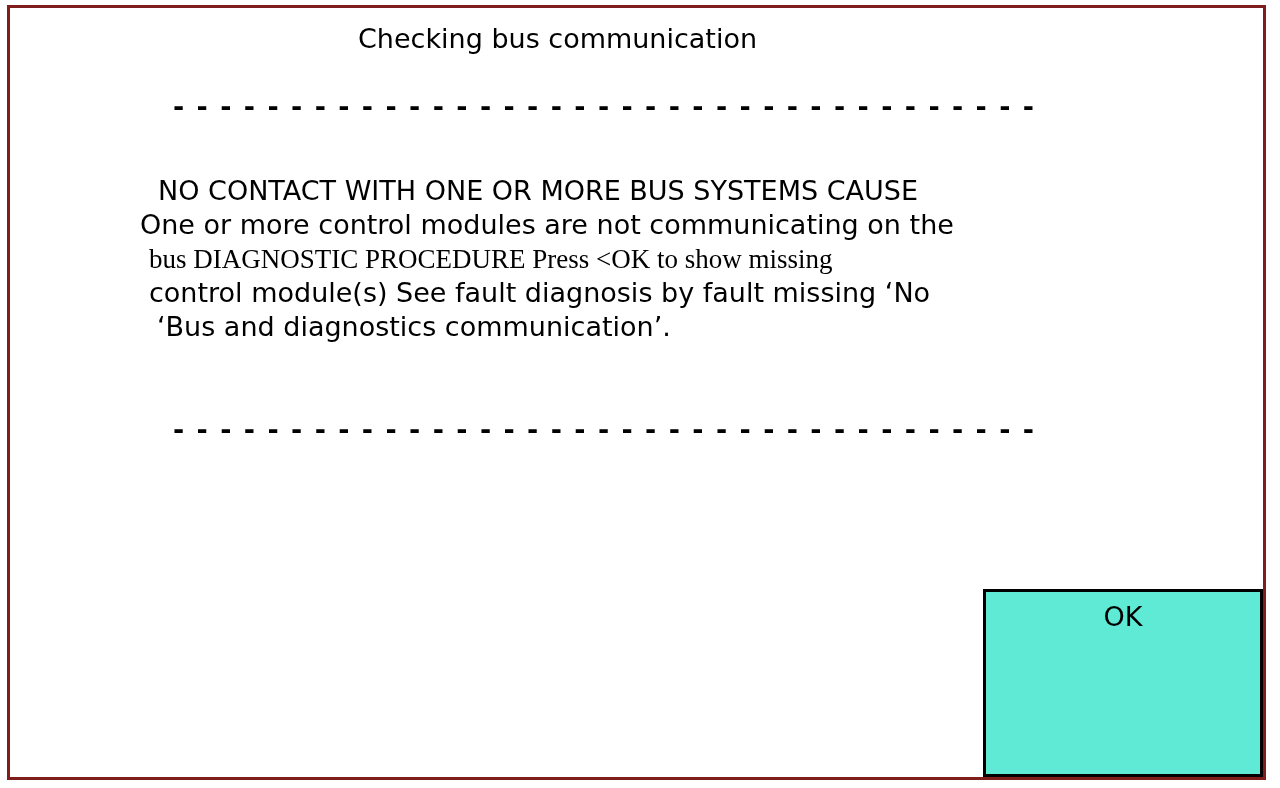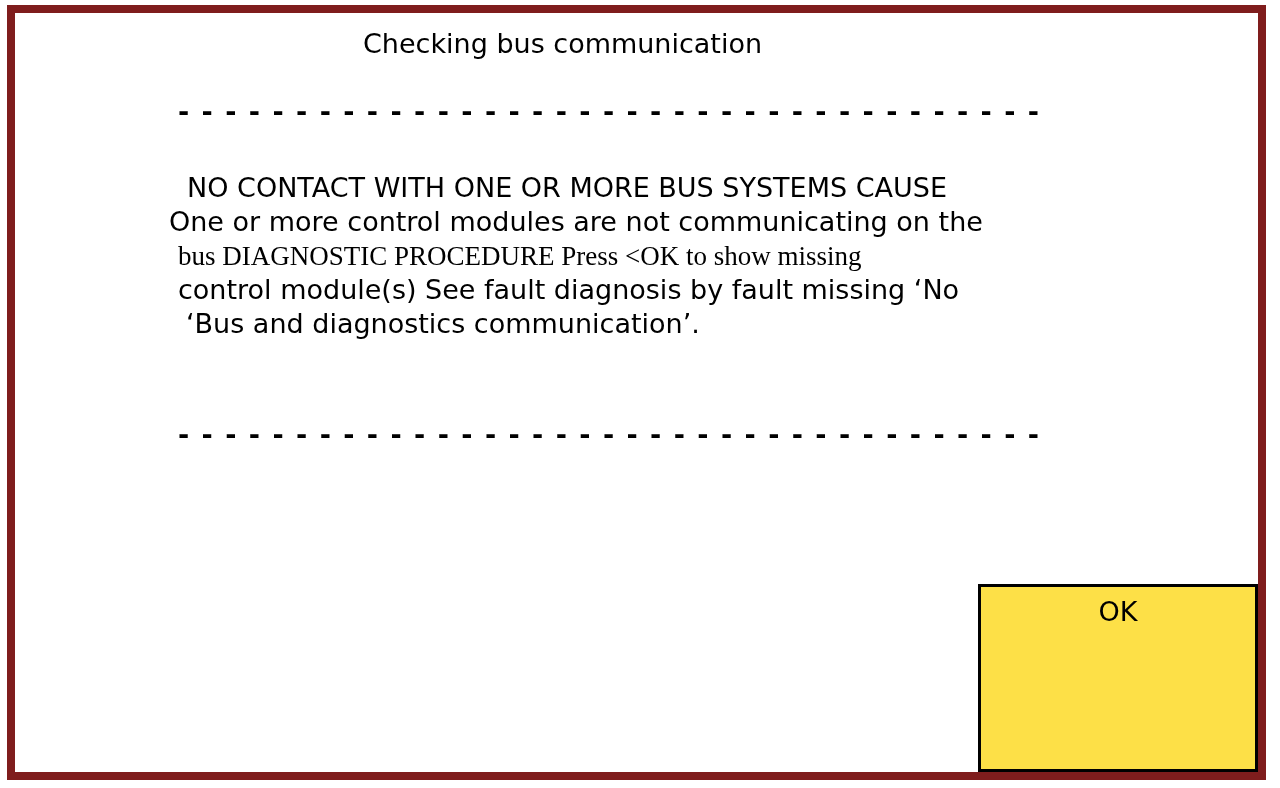--- a/index.html
+++ b/index.html
@@ -17,21 +17,21 @@
     height: 788px;
     background: #ffffff;
     overflow: hidden;
   }
   .frame {
     position: absolute;
     left: 7px;
     top: 5px;
     width: 1259px;
     height: 775px;
-    border: 8px solid #7f1d1d;
+    border: 3px solid #7f1d1d;
     box-sizing: border-box;
     background: #ffffff;
   }
   .dialog-title {
     position: absolute;
     left: 348px;
     top: 14px;
     font-size: 27px;
     line-height: 34px;
     white-space: nowrap;
@@ -43,42 +43,41 @@
     line-height: 34px;
     font-weight: bold;
     letter-spacing: 1.5px;
     white-space: nowrap;
   }
   .separator.top { top: 82px; }
   .separator.bottom { top: 405px; }
   .message {
     position: absolute;
     left: 0;
-    top: 158px;
+    top: 166px;
     width: 1100px;
     font-size: 27px;
     line-height: 34px;
-    margin-left: 24px;
   }
   .message .line { white-space: pre; }
   .message .line:nth-child(1) { margin-left: 148px; }
   .message .line:nth-child(2) { margin-left: 130px; }
   .message .line:nth-child(3) { margin-left: 139px; font-family: Liberation Serif, serif; }
   .message .line:nth-child(4) { margin-left: 139px; }
   .message .line:nth-child(5) { margin-left: 147px; }
   .message .line:nth-child(6) { margin-left: 148px; }
   .ok-button {
     position: absolute;
     right: 0;
     bottom: 0;
     width: 280px;
     height: 188px;
     border: 3px solid #000000;
     box-sizing: border-box;
-    background: #fde047;
+    background: #5eead4;
     text-align: center;
     cursor: pointer;
   }
   .ok-button .ok-label {
     display: block;
     padding-top: 8px;
     font-size: 27px;
     line-height: 34px;
   }
 </style>

